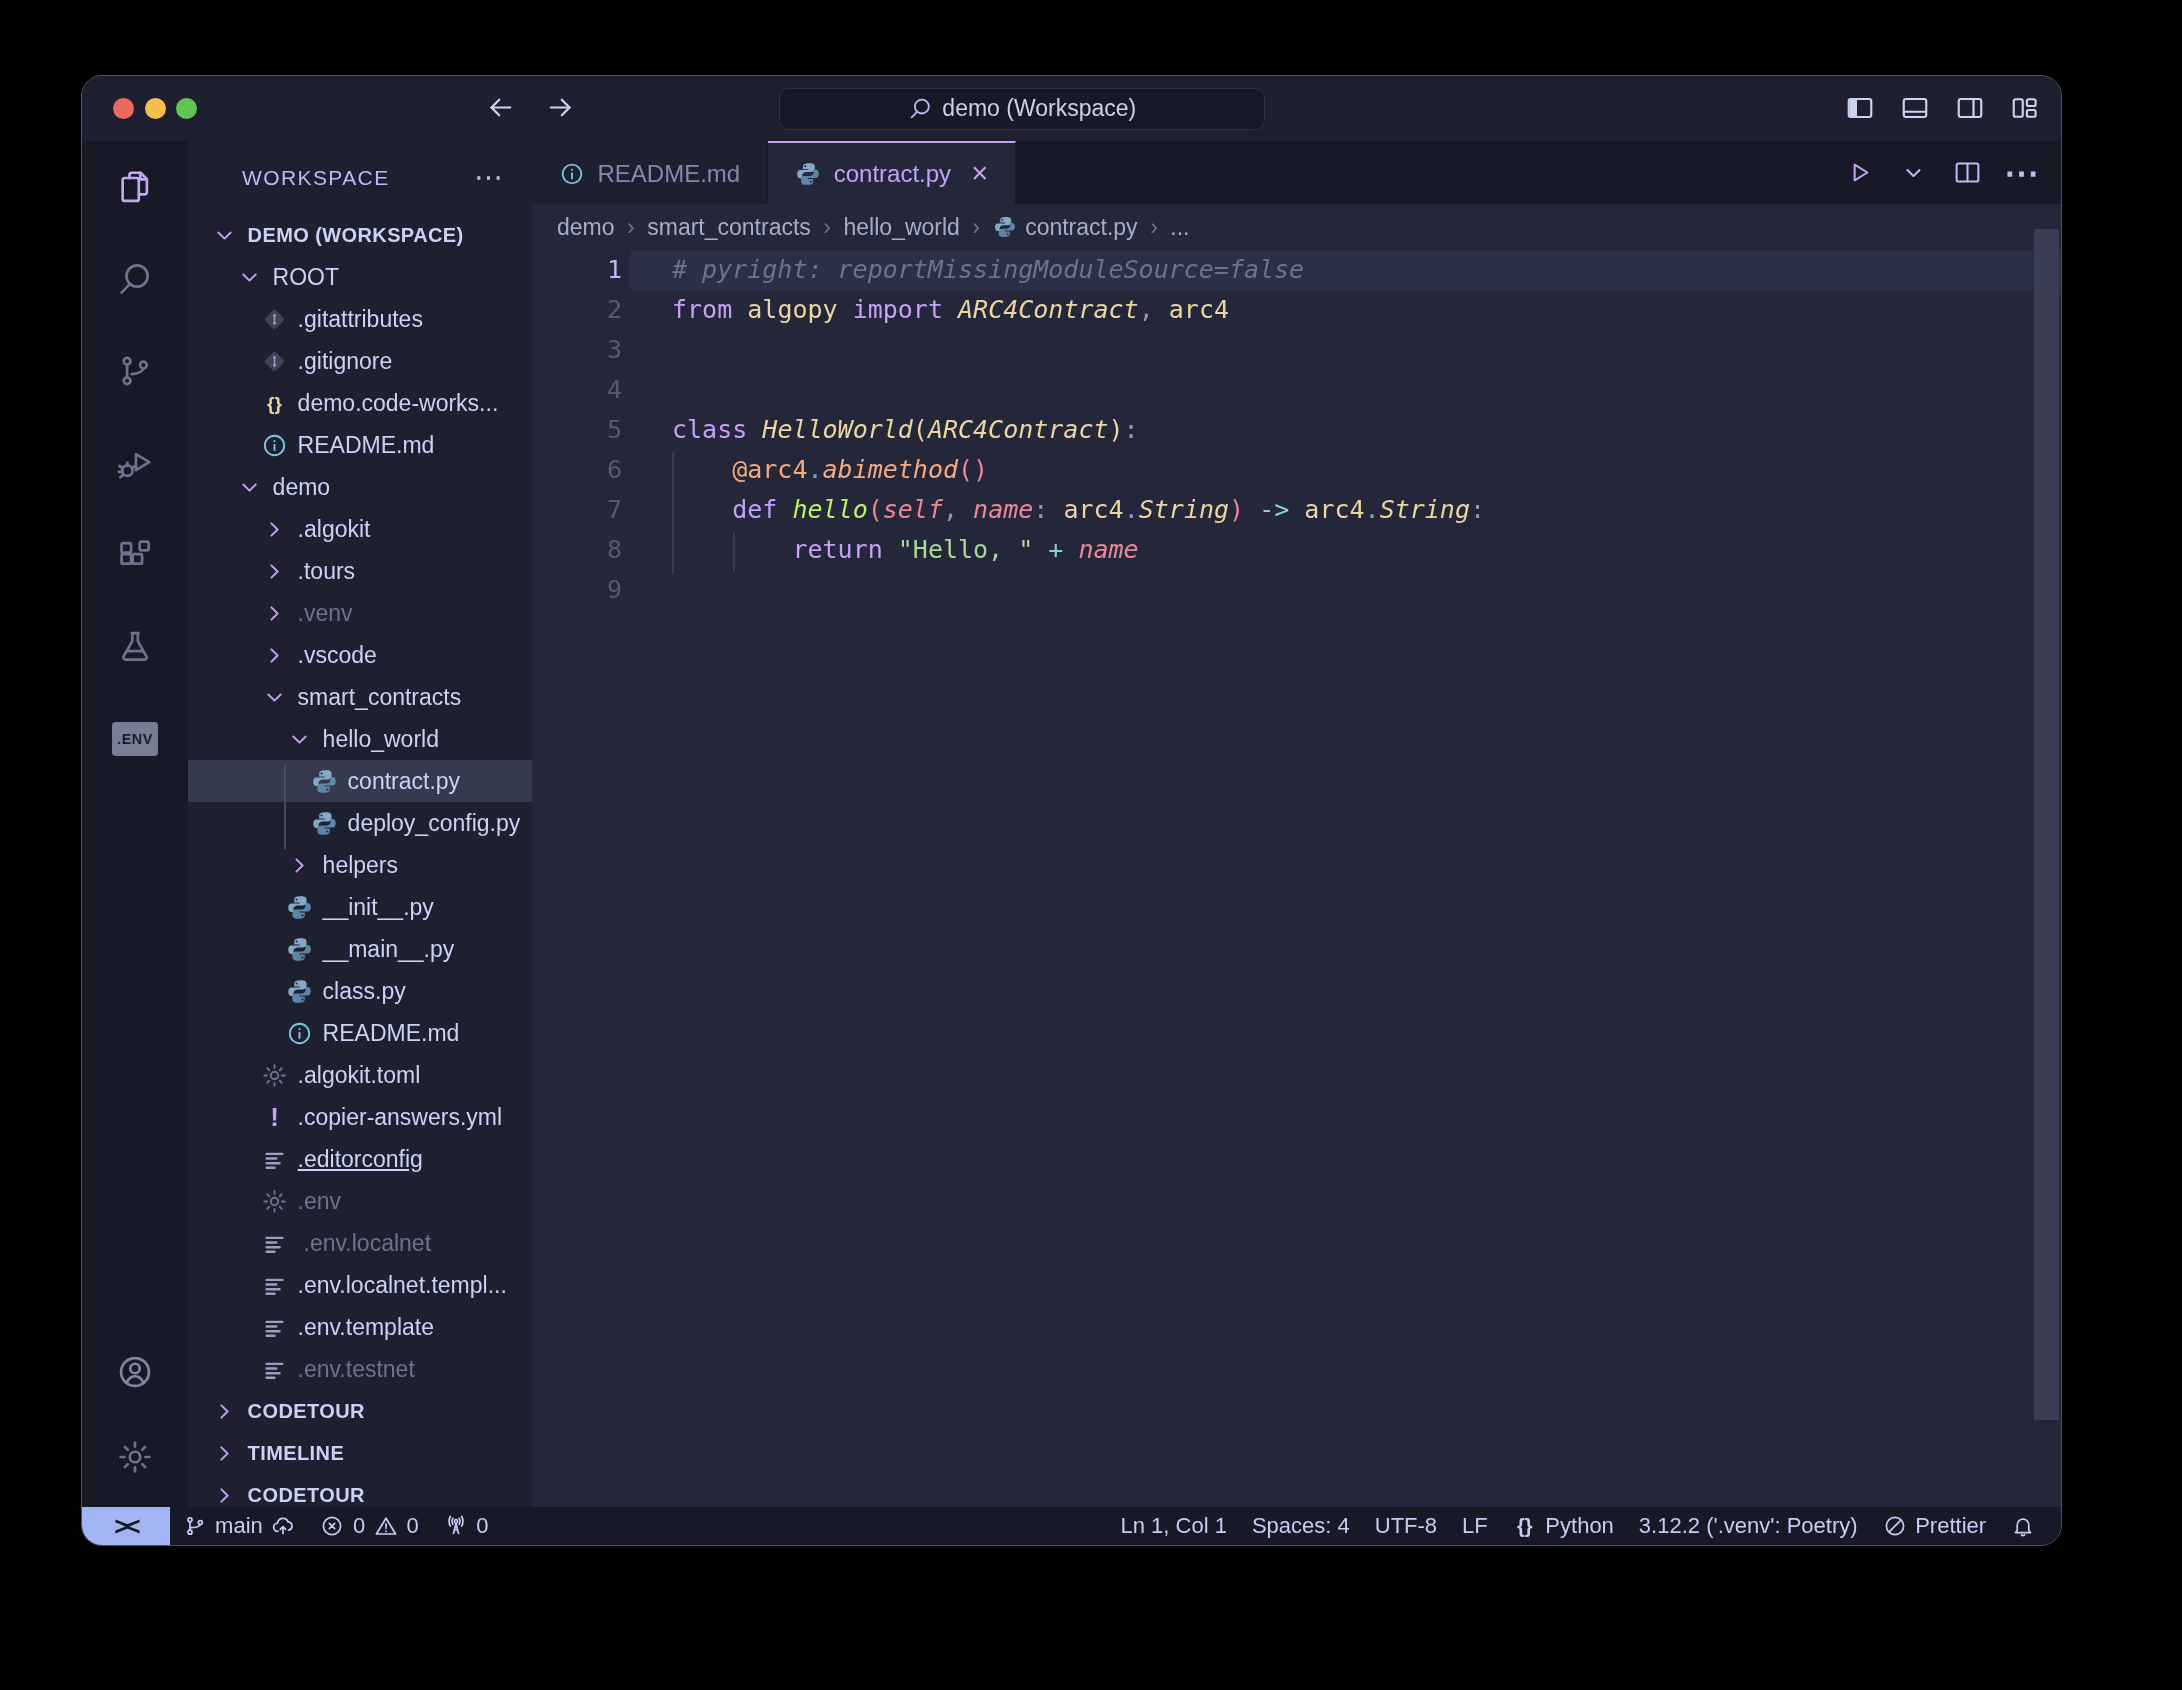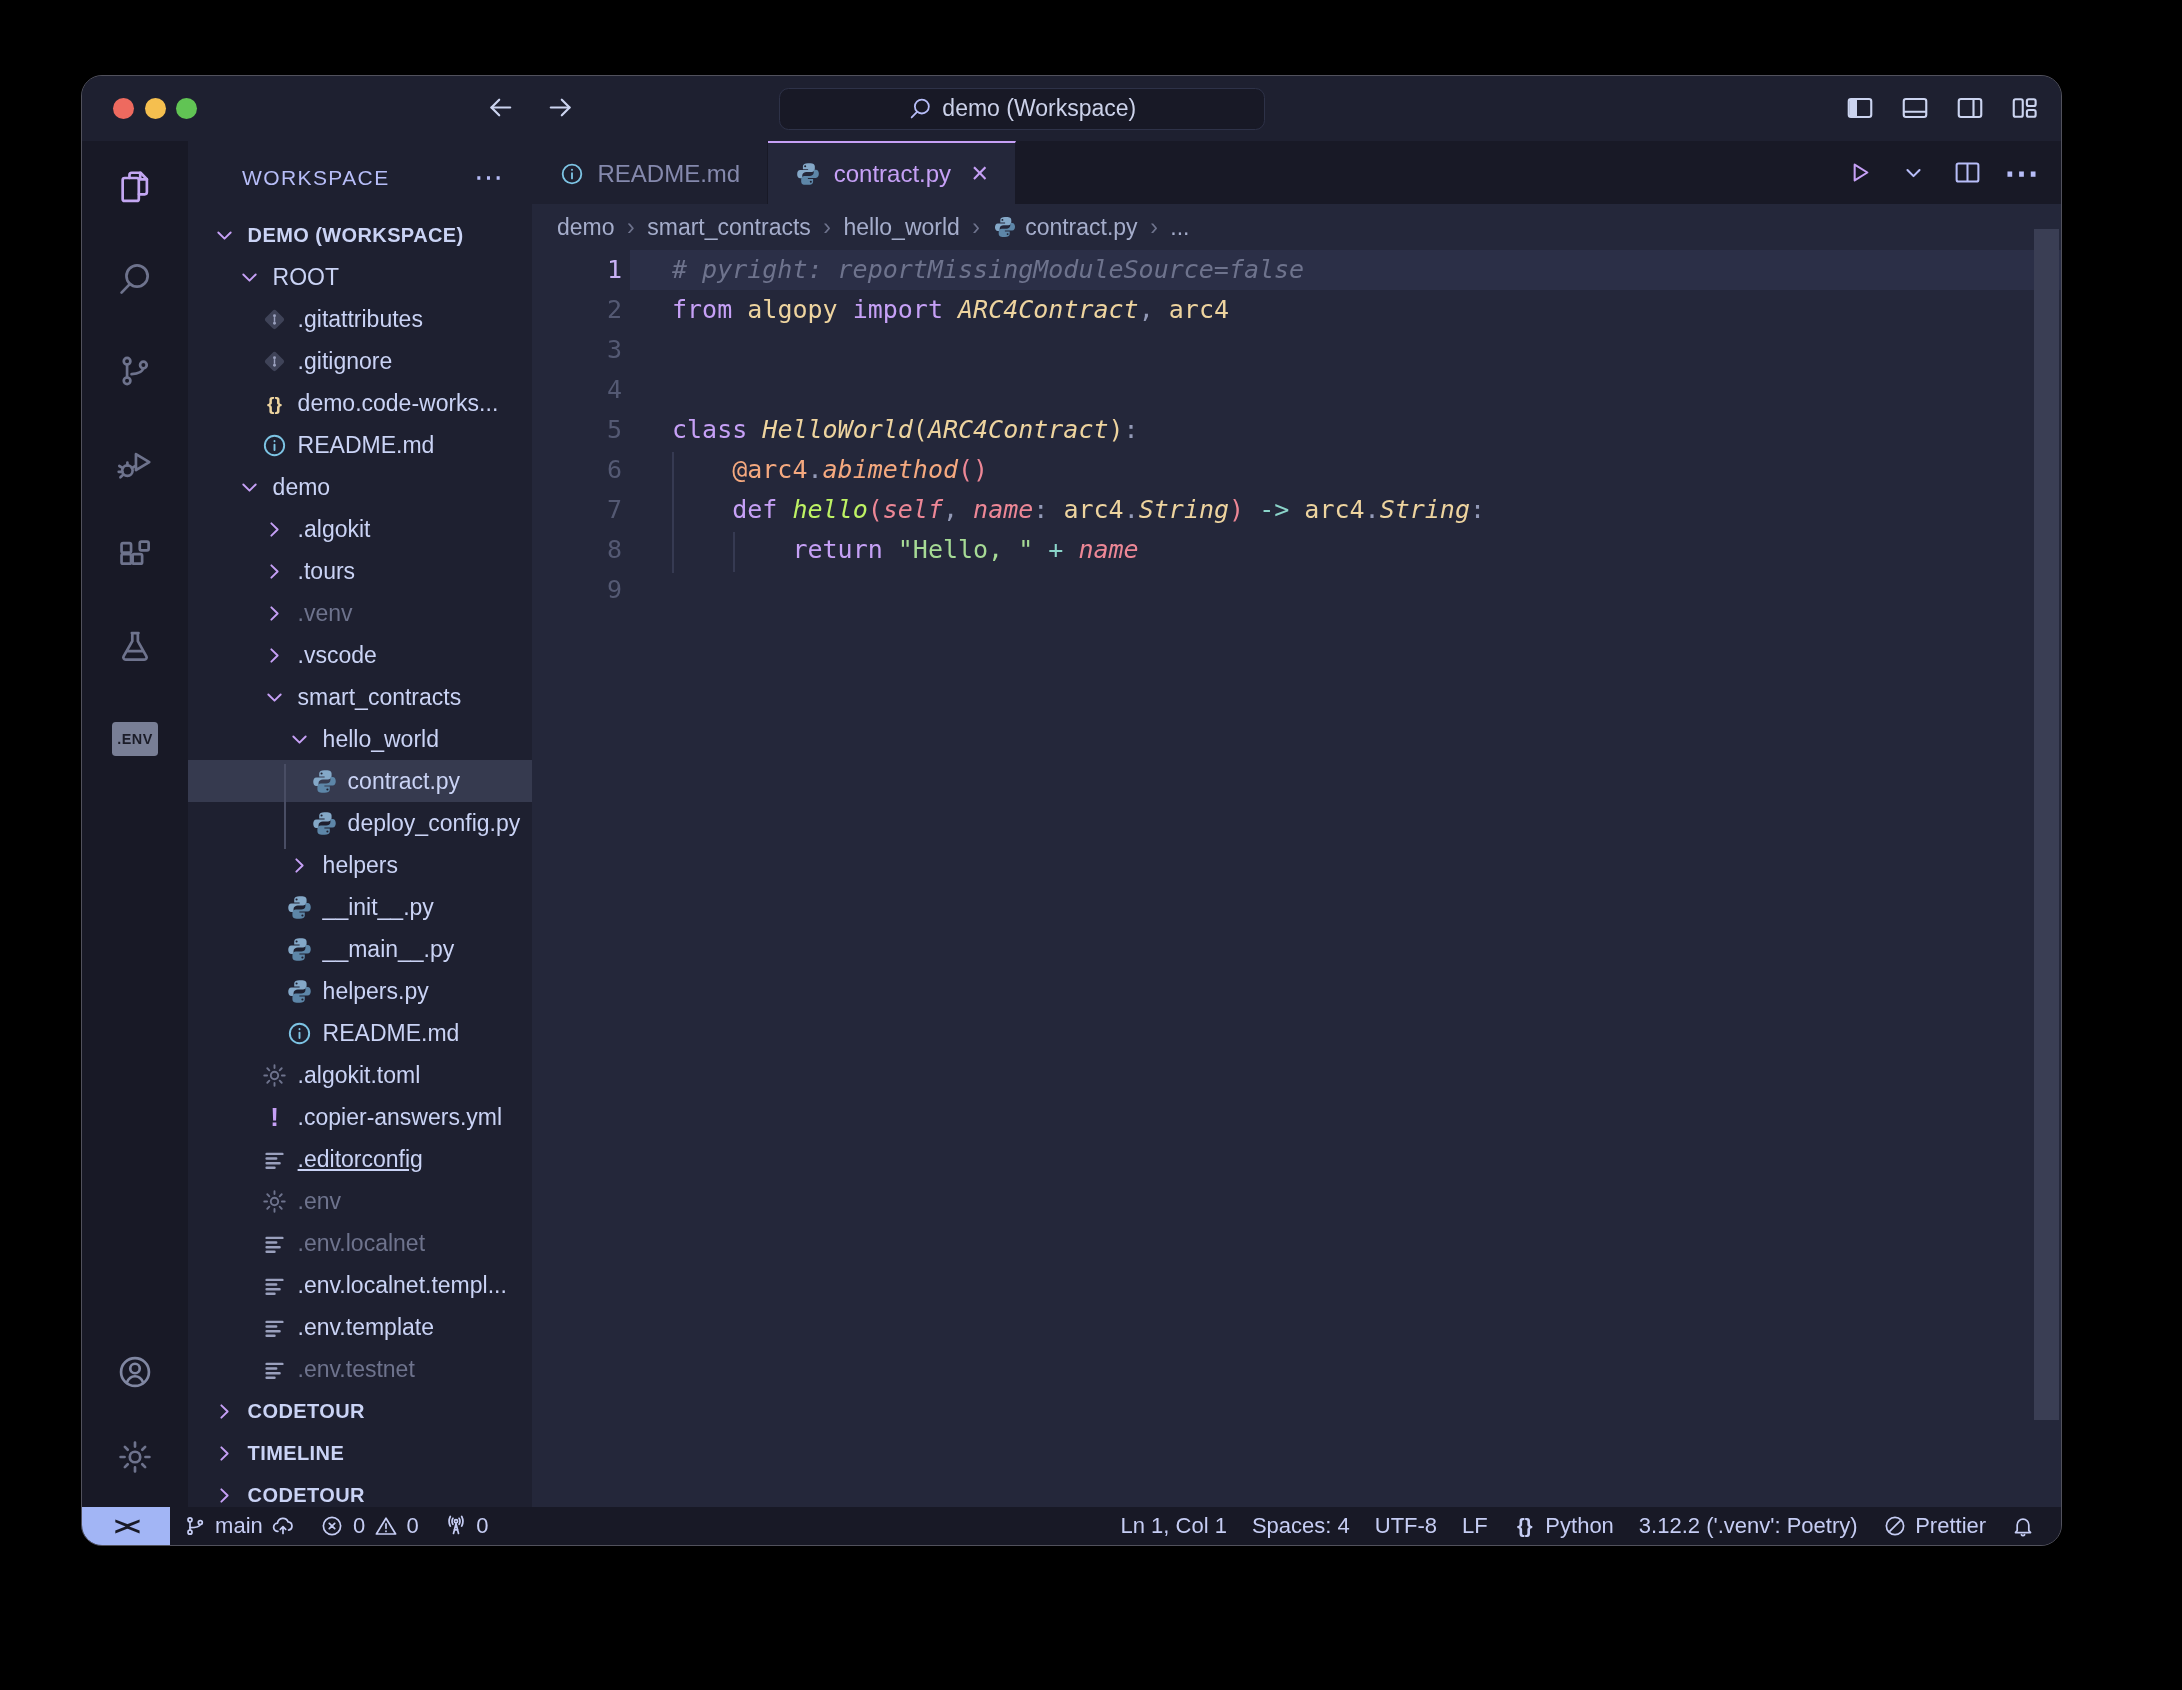--- a/index.html
+++ b/index.html
@@ -394,21 +394,21 @@
           </div>
           <div class="row" style="padding-left: 98px;">
             <span class="ic ic-python">
               <svg viewBox="0 0 24 24">
                 <path fill="#84a8c8" d="M11.9 2C9.3 2 7.3 2.9 7.3 4.9v2.6h4.8v.9H4.9C2.8 8.4 2 10.3 2 12.2s.8 3.8 2.9 3.8h1.8v-2.6c0-2 1.9-3.2 3.9-3.2h4.7c1.7 0 3-1.3 3-3V4.9C18.3 2.9 16.4 2 14.4 2h-2.5z"></path>
                 <path fill="#5d86a8" d="M12.1 22c2.6 0 4.6-.9 4.6-2.9v-2.6h-4.8v-.9h7.2c2.1 0 2.9-1.9 2.9-3.8s-.8-3.8-2.9-3.8h-1.8v2.6c0 2-1.9 3.2-3.9 3.2H8.7c-1.7 0-3 1.3-3 3v2.3c0 2 1.9 2.9 3.9 2.9h2.5z"></path>
                 <circle cx="9.4" cy="4.9" r=".95" fill="#1e2030"></circle>
                 <circle cx="14.6" cy="19.1" r=".95" fill="#1e2030"></circle>
               </svg>
             </span>
-            <span class="lbl">helpers.py</span>
+            <span class="lbl">class.py</span>
           </div>
           <div class="row" style="padding-left: 98px;">
             <span class="ic ic-info">
               <svg viewBox="0 0 24 24" fill="none" stroke="currentColor" stroke-width="1.7" stroke-linecap="round" stroke-linejoin="round">
                 <circle cx="12" cy="12" r="8.6"></circle>
                 <path d="M12 7.9v.3M12 11.2v4.9"></path>
               </svg>
             </span>
             <span class="lbl">README.md</span>
           </div>
@@ -435,21 +435,21 @@
           </div>
           <div class="row dim" style="padding-left: 73px;">
             <span class="ic ic-gear">
               <svg viewBox="0 0 24 24" fill="none" stroke="currentColor" stroke-width="1.7" stroke-linecap="round" stroke-linejoin="round">
                 <circle cx="12" cy="12" r="3.3"></circle>
                 <path d="M12 2.9v2.5M12 18.6v2.5M2.9 12h2.5M18.6 12h2.5M5.6 5.6l1.8 1.8M16.6 16.6l1.8 1.8M18.4 5.6l-1.8 1.8M7.4 16.6l-1.8 1.8"></path>
               </svg>
             </span>
             <span class="lbl">.env</span>
           </div>
-          <div class="row dim" style="padding-left: 73px;">
+          <div class="row dim" style="padding-left: 73px; gap: 6px;">
             <span class="ic ic-lines">
               <svg viewBox="0 0 24 24" fill="none" stroke="currentColor" stroke-width="2.2" stroke-linecap="round">
                 <path d="M5 7h14M5 11.2h8.5M5 15.4h11.5M5 19.3h7"></path>
               </svg>
             </span>
             <span class="lbl">.env.localnet</span>
           </div>
           <div class="row" style="padding-left: 73px;">
             <span class="ic ic-lines">
               <svg viewBox="0 0 24 24" fill="none" stroke="currentColor" stroke-width="2.2" stroke-linecap="round">

